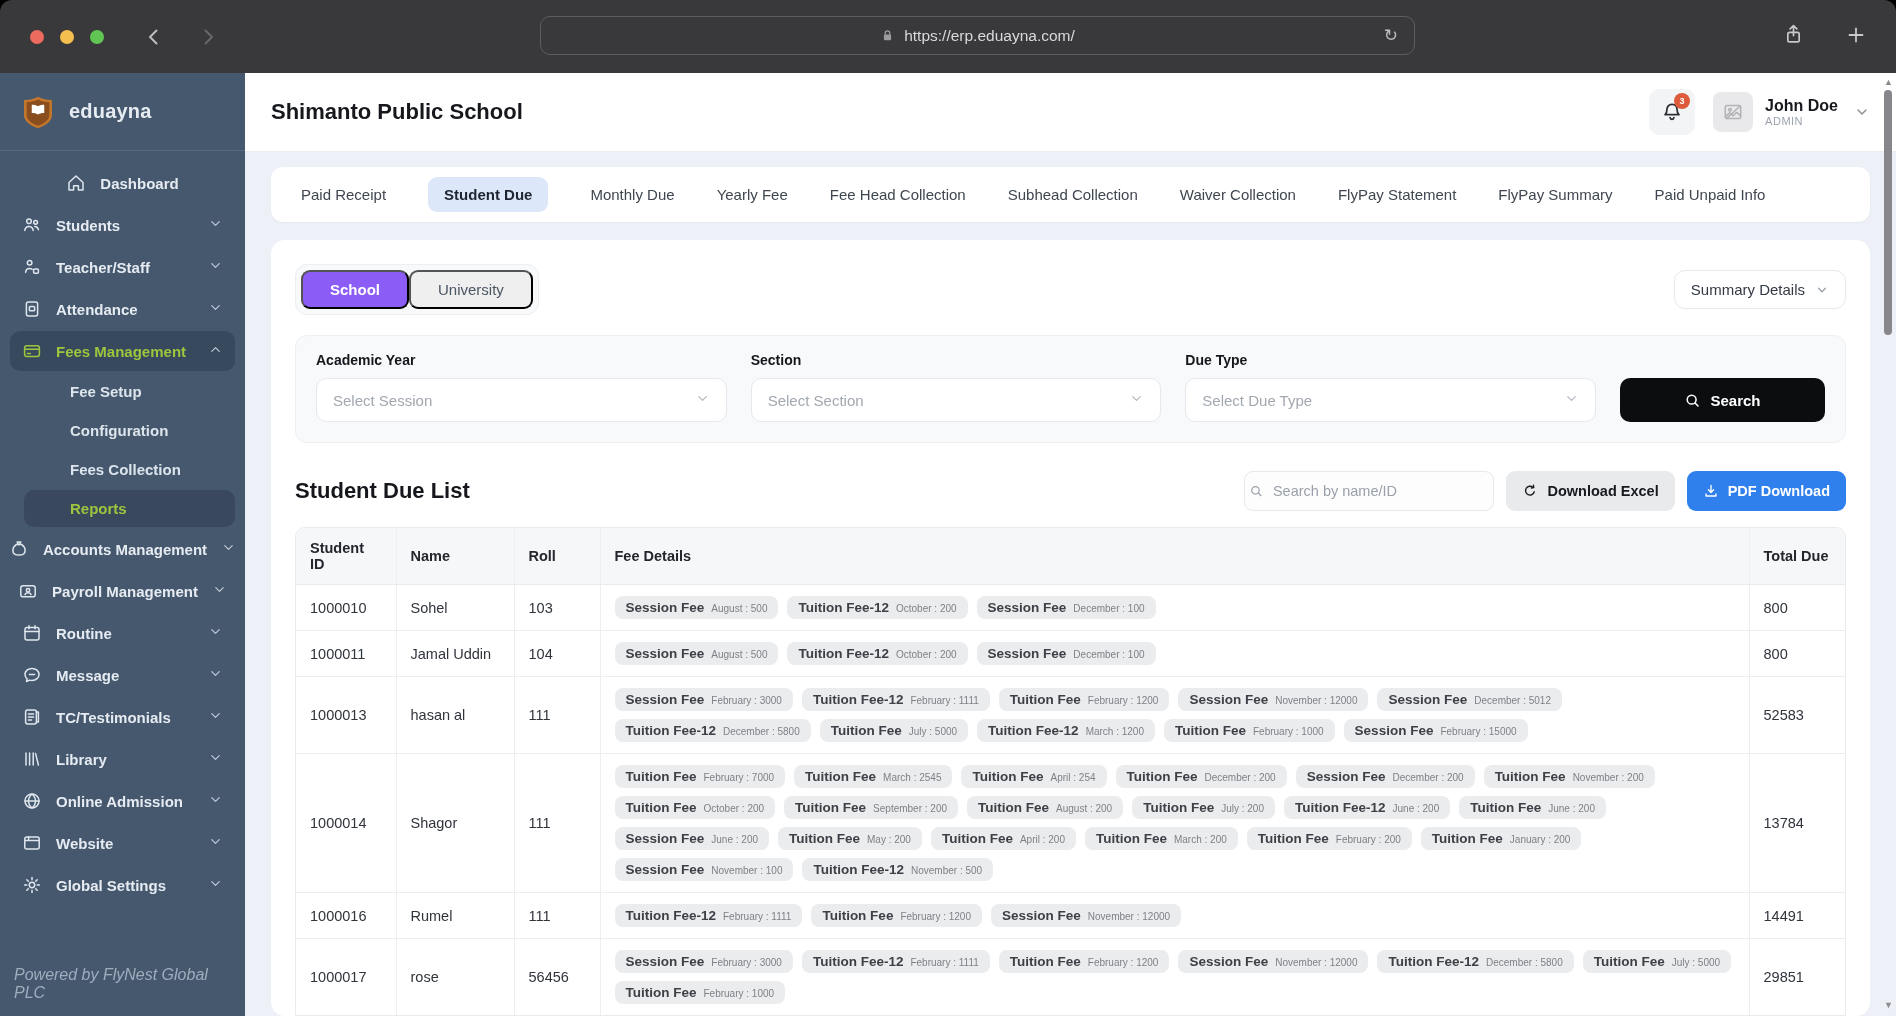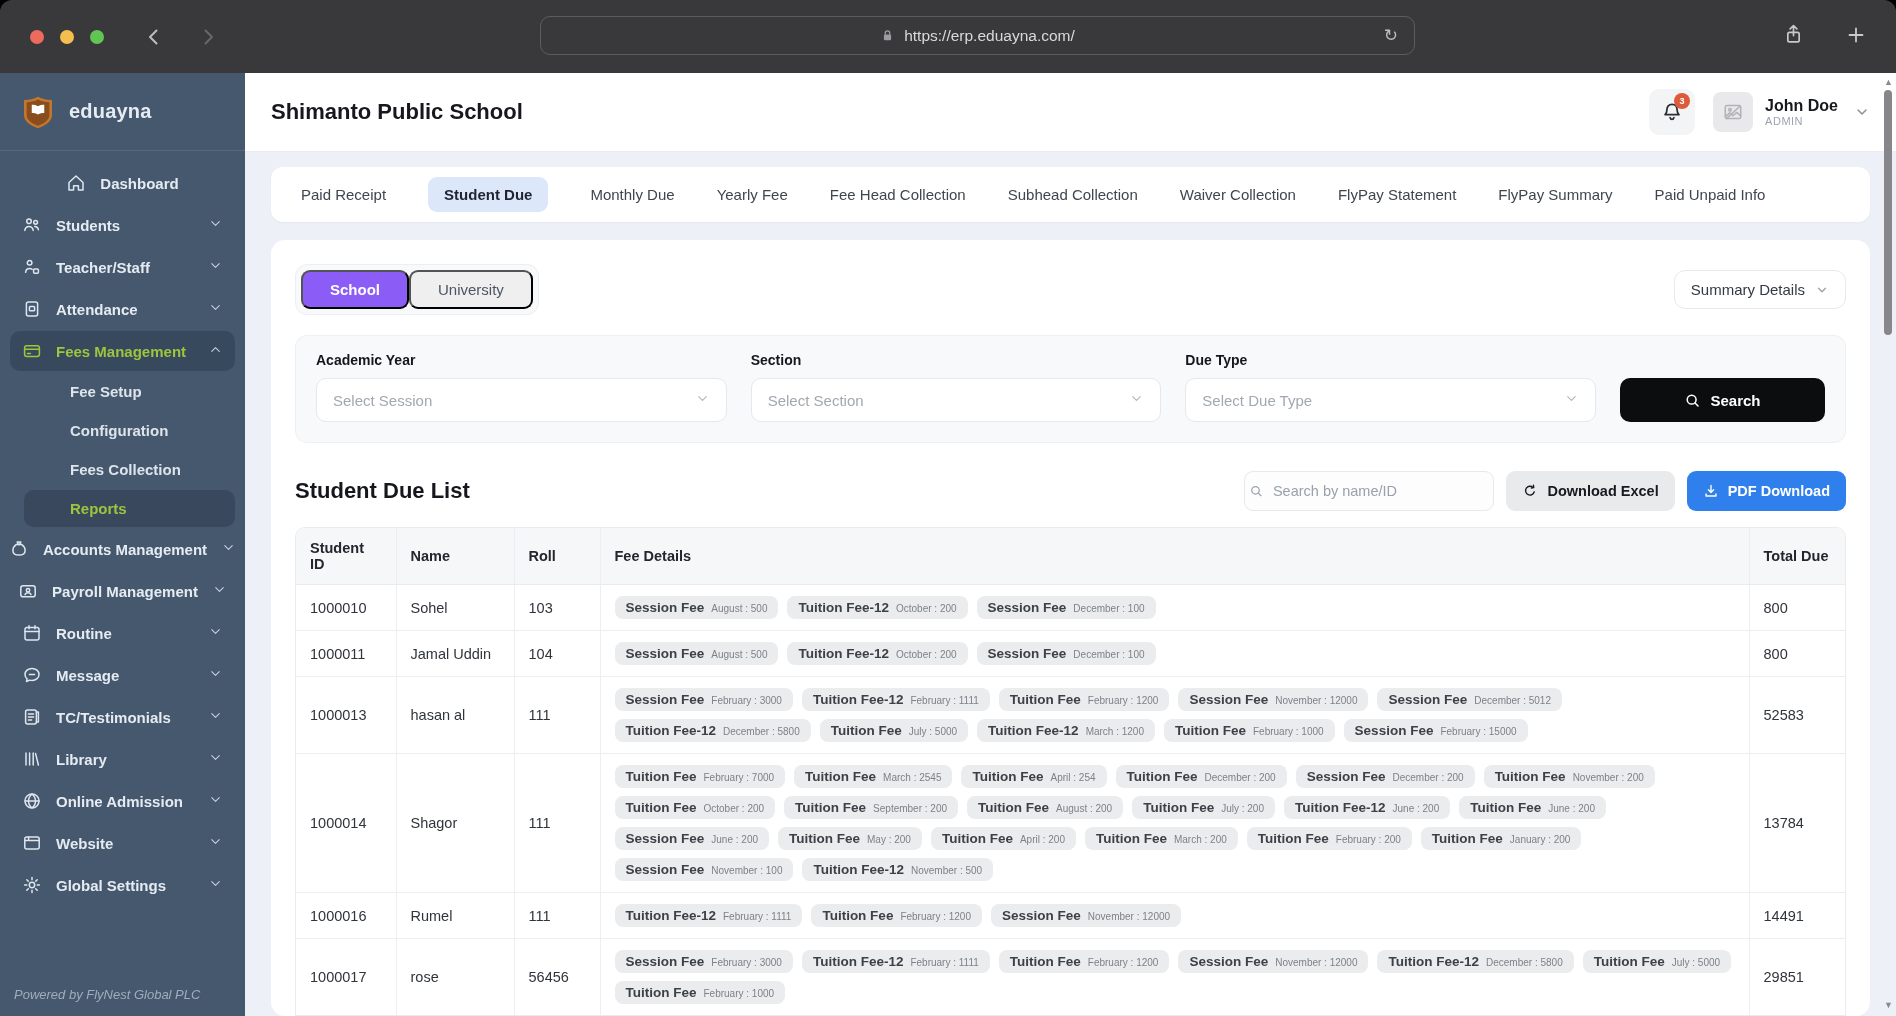--- a/index.html
+++ b/index.html
@@ -32,21 +32,21 @@
   .menu-item { display:flex; align-items:center; gap:14px; padding:10px 12px; margin:2px 0;
     border-radius:10px; color:#e6ebf2; cursor:default;justify-content:center; }
   .menu-item .mi-icon { width:20px; height:20px; flex-shrink:0; color:#dfe6ee; }
   .menu-item .mi-label { font-weight:600; white-space:nowrap; }
   .menu-item .chev { margin-left:auto; color:#c6cfda; }
   .menu-item.active { background:rgba(10,22,35,.22); color:#9dc53d; }
   .menu-item.active .mi-icon { color:#9dc53d; }
   .submenu-item { padding:10px 12px 10px 46px; margin:2px 0 2px 14px; border-radius:10px;
     color:#dde4ec; font-weight:600; white-space:nowrap; }
   .submenu-item.active { background:#39485c; color:#9dc53d; }
-  .sidebar-footer { flex-shrink:0; font-style:italic; font-size:13px; color:#9fadbd; padding:12px 14px 14px; }
+  .sidebar-footer { flex-shrink:0; font-style:italic; font-size:16px; color:#9fadbd; padding:12px 14px 14px; }
 
   
   .main { flex:1; min-width:0; display:flex; flex-direction:column; }
   .topbar { height:78px; background:#fff; display:flex; align-items:center; padding:0 26px;
     box-shadow:0 1px 0 #ececf0; flex-shrink:0; }
   .page-title { font-size:22px; font-weight:700; color:#16181d; }
   .topbar-right { margin-left:auto; display:flex; align-items:center; gap:18px; }
   .bell-btn { width:46px; height:46px; border-radius:10px; background:#f3f4f6; position:relative;
     display:flex; align-items:center; justify-content:center; color:#2b2e33; }
   .badge { position:absolute; top:4px; right:5px; width:16px; height:16px; border-radius:50%;

